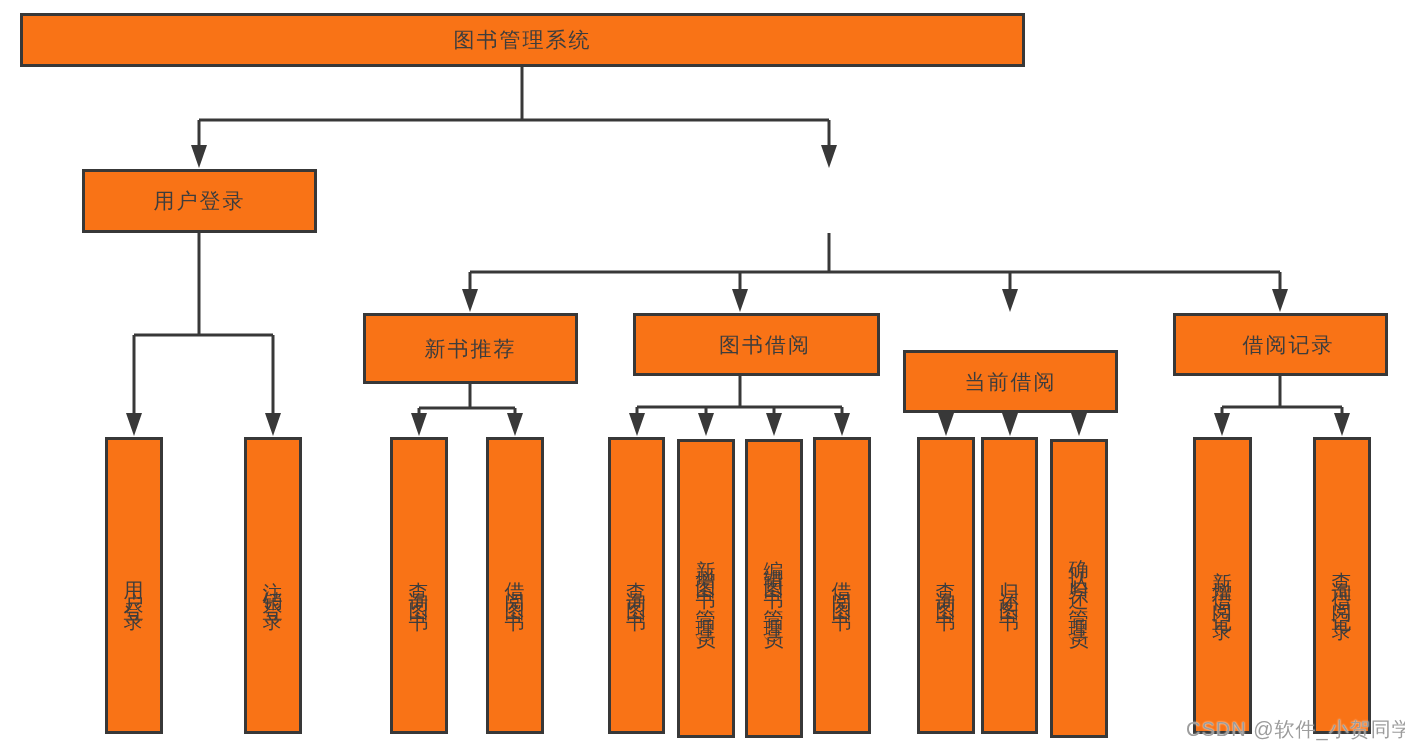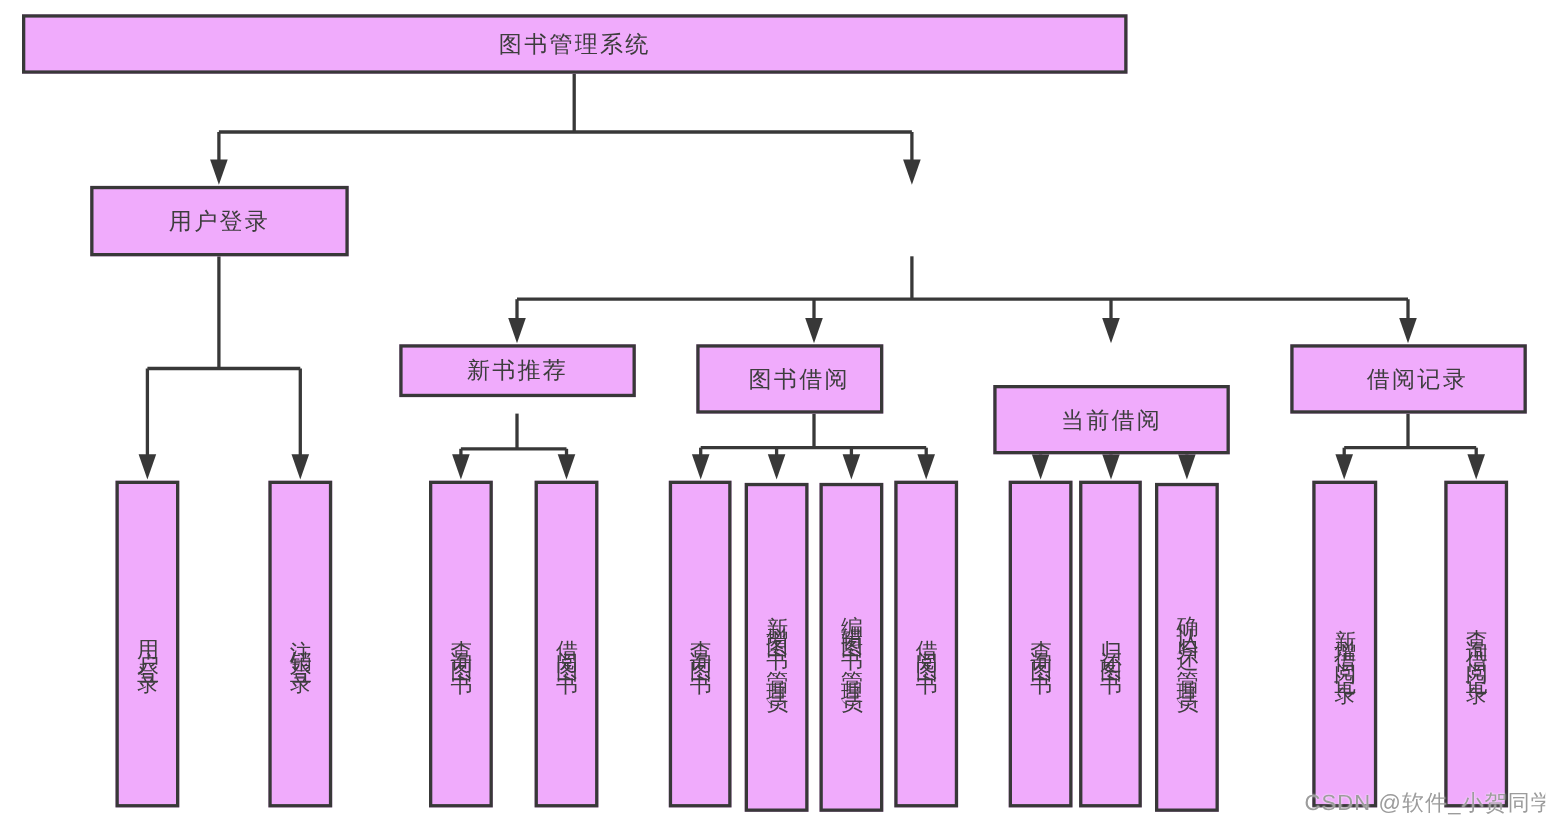--- a/index.html
+++ b/index.html
@@ -20,21 +20,21 @@
   }
   .connectors {
     position: absolute;
     left: 0; top: 0;
     width: 1405px; height: 747px;
     pointer-events: none;
   }
   .box {
     position: absolute;
     border: 3px solid var(--line);
-    background: #f0abfc;
+    background: #f97316;
     color: var(--text);
     display: flex;
     align-items: center;
     justify-content: center;
     text-align: center;
     z-index: 2;
   }
   .hbox {
     font-size: 21px;
     letter-spacing: 2px;
@@ -116,22 +116,22 @@
       <line x1="1222" y1="407" x2="1222" y2="420" stroke="#383838" stroke-width="3"></line>
       <polygon points="1214,413 1230,413 1222,436" fill="#383838"></polygon>
       <line x1="1342" y1="407" x2="1342" y2="420" stroke="#383838" stroke-width="3"></line>
       <polygon points="1334,413 1350,413 1342,436" fill="#383838"></polygon>
     </svg>
 
   <div class="box hbox" style="left:20px; top:13px; width:1005px; height:54px;">图书管理系统</div>
 
   <div class="box hbox" style="left:82px; top:169px; width:235px; height:64px;">用户登录</div>
 
-  <div class="box hbox" style="left:363px; top:313px; width:215px; height:48px;">新书推荐</div>
-  <div class="box hbox" style="left:633px; top:313px; width:170px; height:63px;padding-left:17px;">图书借阅</div>
+  <div class="box hbox" style="left:363px; top:313px; width:215px; height:71px;">新书推荐</div>
+  <div class="box hbox" style="left:633px; top:313px; width:247px; height:63px;padding-left:17px;">图书借阅</div>
   <div class="box hbox" style="left:903px; top:313px; width:215px; height:63px;margin-top:37px;">当前借阅</div>
   <div class="box hbox" style="left:1173px; top:313px; width:215px; height:63px;padding-left:16px;">借阅记录</div>
 
   <div class="box vbox" style="left:105px; top:437px; width:58px; height:297px;">用户登录</div>
   <div class="box vbox" style="left:244px; top:437px; width:58px; height:297px;">注销登录</div>
 
   <div class="box vbox" style="left:390px; top:437px; width:58px; height:297px;">查询图书</div>
   <div class="box vbox" style="left:486px; top:437px; width:58px; height:297px;">借阅图书</div>
 
   <div class="box vbox" style="left:608px; top:437px; width:57px; height:297px;">查询图书</div>

